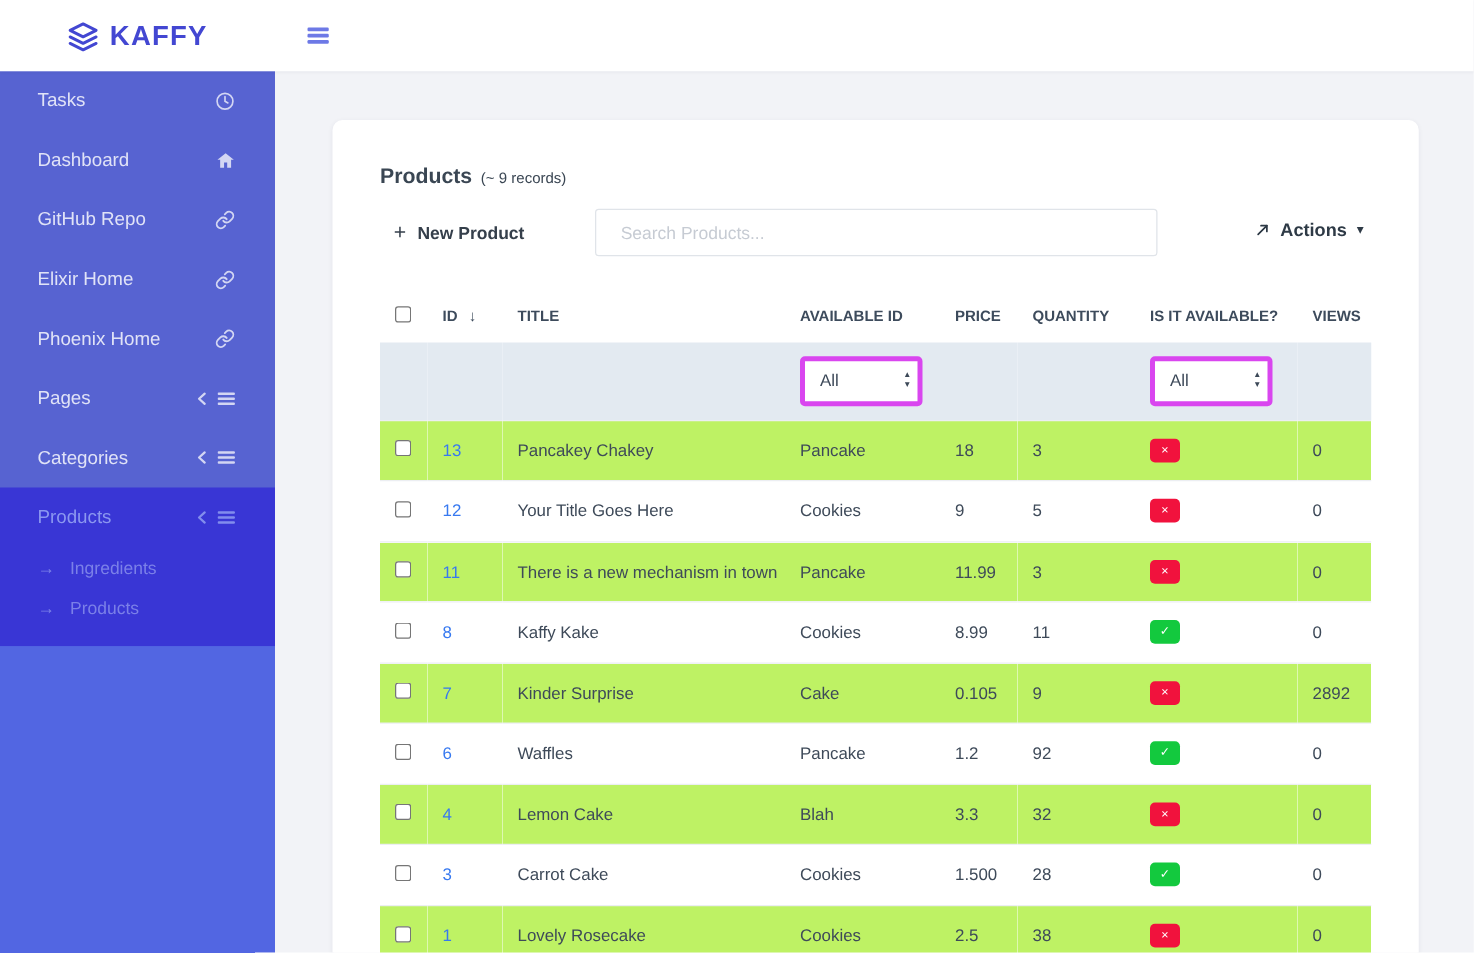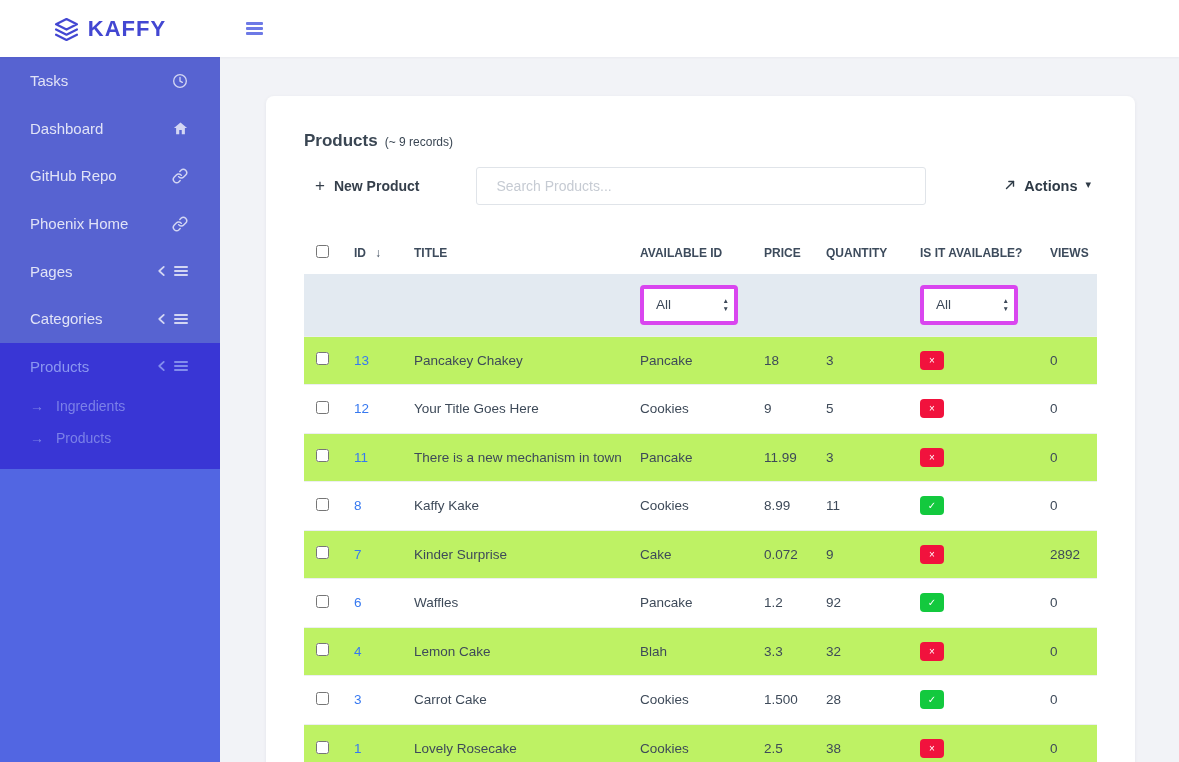--- a/index.html
+++ b/index.html
@@ -156,20 +156,29 @@
       <div class="menu-item">
         <span class="mi-label">GitHub Repo</span>
         <span>
           <svg width="16" height="16" viewBox="0 0 24 24" fill="none" stroke="currentColor" stroke-width="2.2" stroke-linecap="round" stroke-linejoin="round">
             <path d="M10 13a5 5 0 0 0 7.54.54l3-3a5 5 0 0 0-7.07-7.07l-1.72 1.71"></path>
             <path d="M14 11a5 5 0 0 0-7.54-.54l-3 3a5 5 0 0 0 7.07 7.07l1.71-1.71"></path>
           </svg>
         </span>
       </div>
 
+      <div class="menu-item">
+        <span class="mi-label">Elixir Home</span>
+        <span>
+          <svg width="16" height="16" viewBox="0 0 24 24" fill="none" stroke="currentColor" stroke-width="2.2" stroke-linecap="round" stroke-linejoin="round">
+            <path d="M10 13a5 5 0 0 0 7.54.54l3-3a5 5 0 0 0-7.07-7.07l-1.72 1.71"></path>
+            <path d="M14 11a5 5 0 0 0-7.54-.54l-3 3a5 5 0 0 0 7.07 7.07l1.71-1.71"></path>
+          </svg>
+        </span>
+      </div>
 
       <div class="menu-item">
         <span class="mi-label">Phoenix Home</span>
         <span>
           <svg width="16" height="16" viewBox="0 0 24 24" fill="none" stroke="currentColor" stroke-width="2.2" stroke-linecap="round" stroke-linejoin="round">
             <path d="M10 13a5 5 0 0 0 7.54.54l3-3a5 5 0 0 0-7.07-7.07l-1.72 1.71"></path>
             <path d="M14 11a5 5 0 0 0-7.54-.54l-3 3a5 5 0 0 0 7.07 7.07l1.71-1.71"></path>
           </svg>
         </span>
       </div>
@@ -367,21 +376,21 @@
                 <td>8.99</td>
                 <td>11</td>
                 <td><span class="badge yes"><span>✓</span></span></td>
                 <td>0</td>
               </tr>
               <tr class="odd">
                 <td><input type="checkbox" style=""></td>
                 <td><a class="id-link">7</a></td>
                 <td>Kinder Surprise</td>
                 <td>Cake</td>
-                <td>0.072</td>
+                <td>0.105</td>
                 <td>9</td>
                 <td><span class="badge no"><span>×</span></span></td>
                 <td>2892</td>
               </tr>
               <tr class="even">
                 <td><input type="checkbox" style=""></td>
                 <td><a class="id-link">6</a></td>
                 <td>Waffles</td>
                 <td>Pancake</td>
                 <td>1.2</td>

